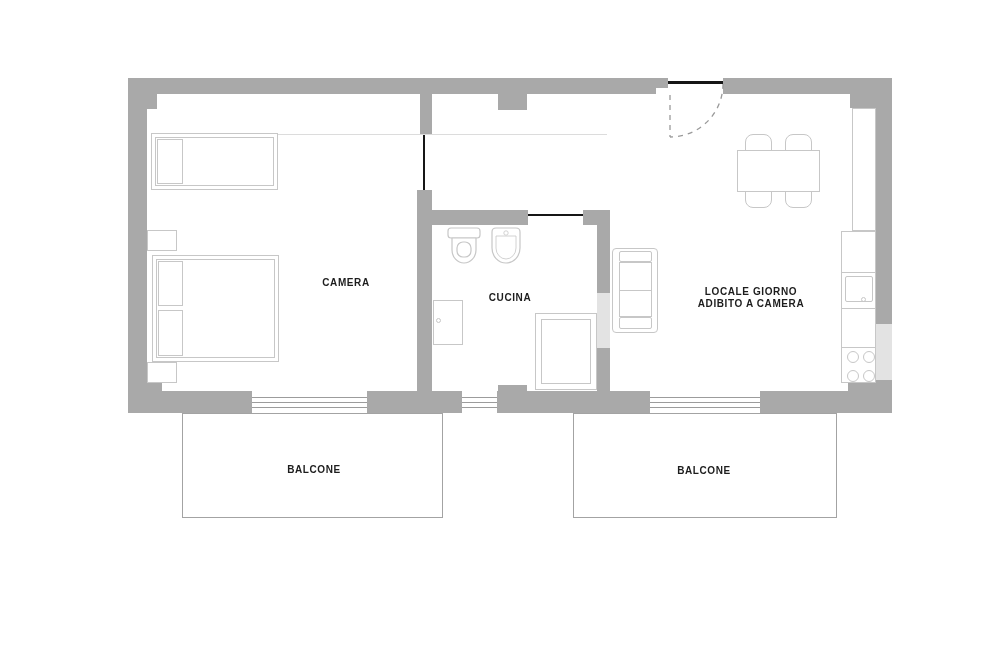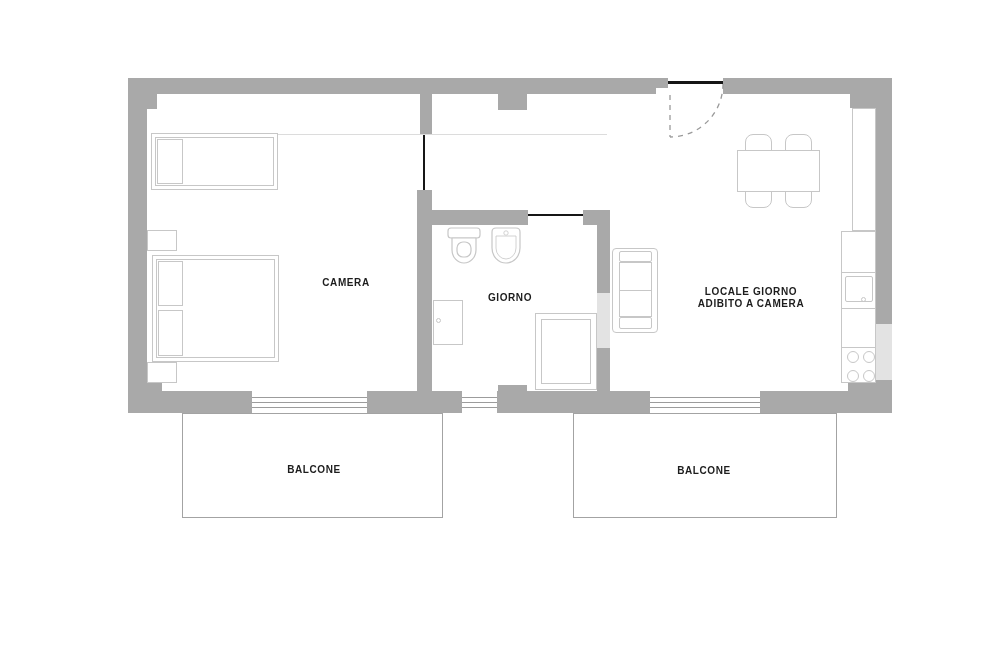--- a/index.html
+++ b/index.html
@@ -136,21 +136,21 @@
       <rect x="457" y="242" width="14" height="15" rx="6"></rect>
     </g>
     <g fill="#fff" stroke="#c7c7c7" stroke-width="1.2">
       <path d="M 492 232 Q 492 228 496 228 L 516 228 Q 520 228 520 232 L 520 248 A 14 15 0 0 1 492 248 Z"></path>
       <path d="M 496 236 L 516 236 L 516 248 A 10 11 0 0 1 496 248 Z" stroke-width="0.8"></path>
       <circle cx="506" cy="233" r="2.2" stroke-width="0.8"></circle>
     </g>
   </svg>
 
   <div class="room-label" style="left:346px;top:283px;">CAMERA</div>
-  <div class="room-label" style="left:510px;top:298px;">GIORNO</div>
+  <div class="room-label" style="left:510px;top:298px;">CUCINA</div>
   <div class="room-label" style="left:751px;top:298px;">
     <div>LOCALE GIORNO</div>
     <div>ADIBITO A CAMERA</div>
   </div>
   <div class="room-label" style="left:314px;top:470px;">BALCONE</div>
   <div class="room-label" style="left:704px;top:471px;">BALCONE</div>
 
 </div>
 
 </body></html>

